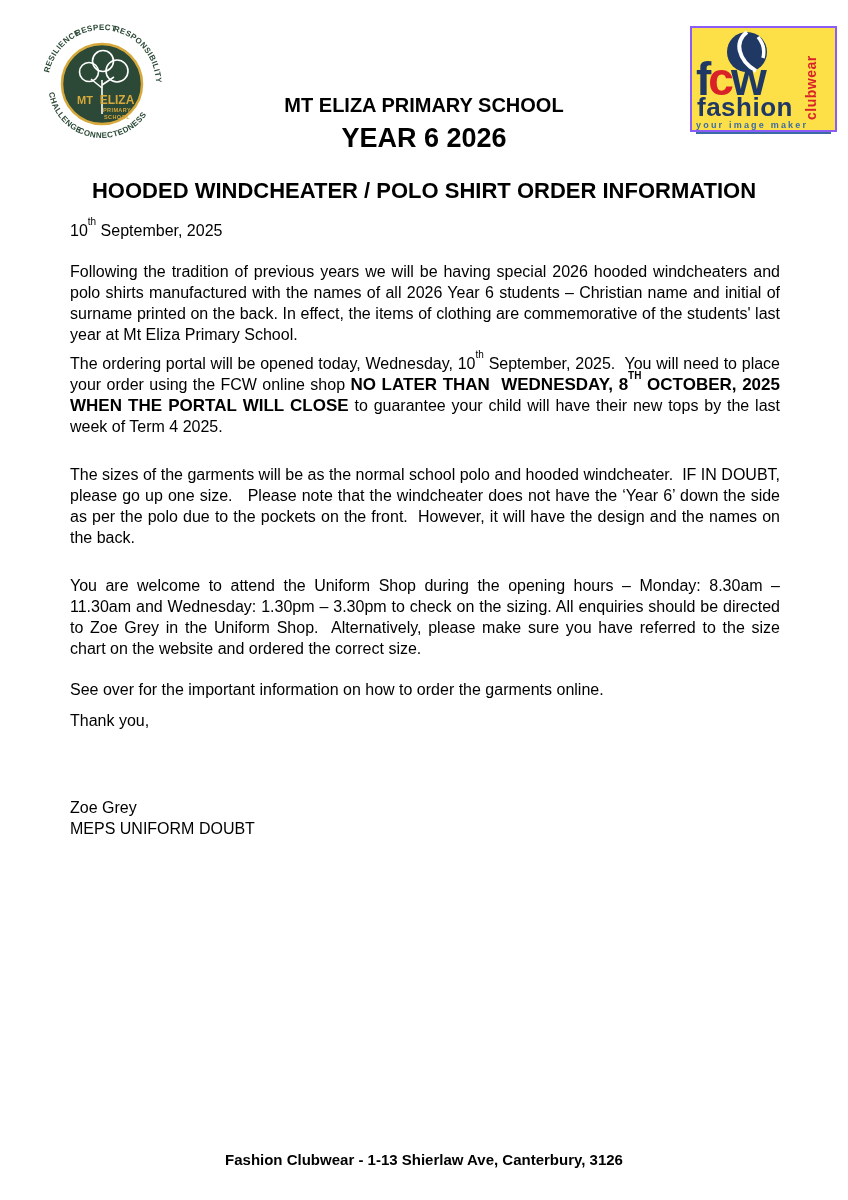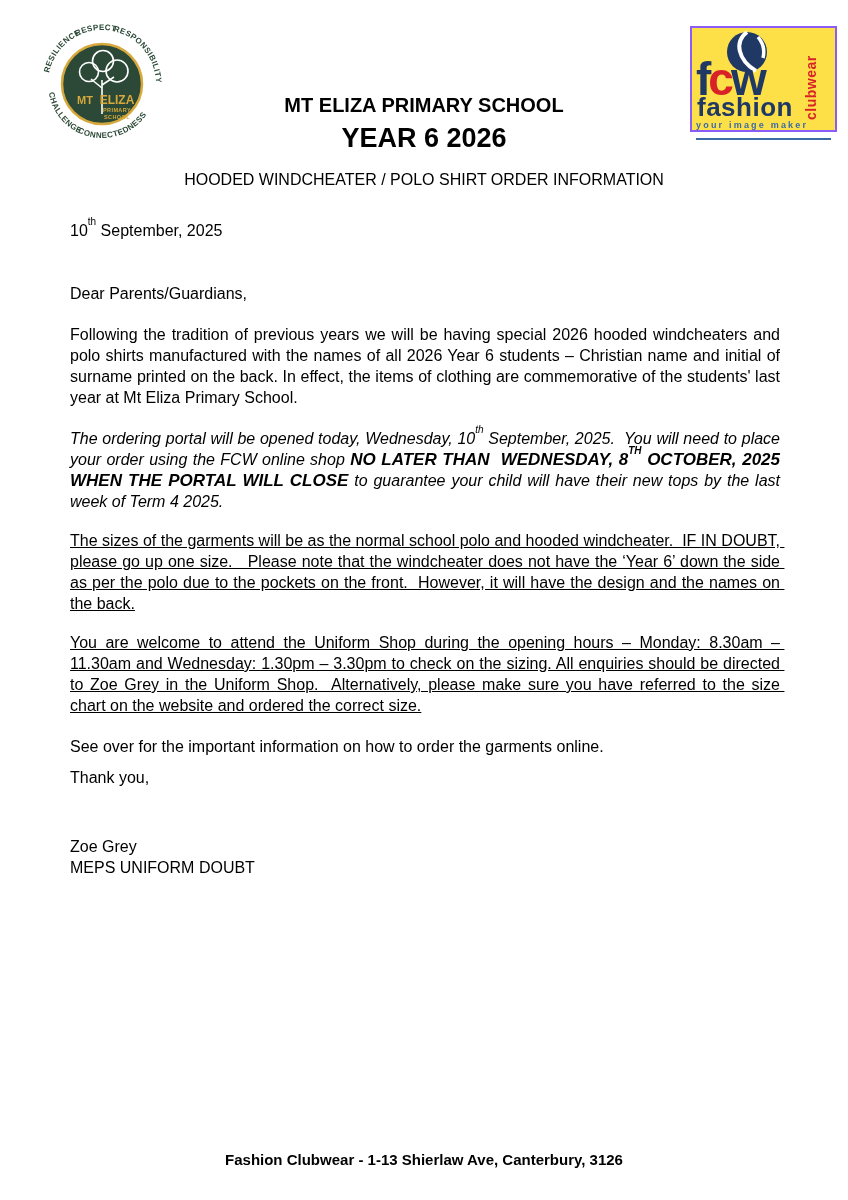--- a/index.html
+++ b/index.html
@@ -33,44 +33,44 @@
   }
   .fcw-clubwear {
     position:absolute; left:112px; top:92px; line-height:1;
     transform:rotate(-90deg); transform-origin:0 0;
     font-size:14px; font-weight:bold; color:#d92128; letter-spacing:0.5px;
     white-space:nowrap;
   }
   .fcw-tagline {
     position:absolute; left:4px; right:4px; top:92px;
     font-size:9px; font-weight:bold; letter-spacing:2.2px; color:#3a6ba5;
-    border-bottom:2px solid #3a6ba5; padding-bottom:8px;
+    border-bottom:2px solid #3a6ba5; padding-bottom:2px;
     white-space:nowrap;
   }
 
   
   .titles { position:absolute; left:0; right:0; top:94px; text-align:center; }
   .title-school  { font-size:20px; font-weight:bold; }
   .title-year    { margin-top:6px; font-size:27px; font-weight:bold; }
-  .title-subject { margin-top:17px; font-size:16px; font-weight:normal; }
+  .title-subject { margin-top:24px; font-size:22px; font-weight:bold; }
 
   
   .letter {
     position:absolute; left:70px; top:220px; width:710px;
     font-size:16px; line-height:21px;
   }
   .letter p { white-space:pre-wrap; }
   .p-just { text-align:justify; }
   .date-line {}
   .salutation { margin-top:42px; }
   .mt-std  { margin-top:20px; }
-  .mt-para { margin-top:20px;font-style:italic; }
-  .mt-big  { margin-top:18px;text-decoration:underline; }
+  .mt-para { margin-top:8px; }
+  .mt-big  { margin-top:27px; }
   .closing { margin-top:10px; }
-  .sig     { margin-top:48px; }
+  .sig     { margin-top:66px; }
   sup.sm { font-size:10px; line-height:0; position:relative; top:-5px; }
   .b { font-weight:bold; }
   .b-big { font-weight:bold; font-size:17px; }
 
   
   .footer {
     position:absolute; left:0; right:0; top:1112px;
     text-align:center; font-weight:bold; font-size:15px; line-height:19px;
     white-space:pre-wrap;
   }
@@ -128,21 +128,20 @@
 
   <div class="titles">
     <div class="title-school">MT ELIZA PRIMARY SCHOOL</div>
     <div class="title-year">YEAR 6 2026</div>
     <div class="title-subject">HOODED WINDCHEATER / POLO SHIRT ORDER INFORMATION</div>
   </div>
 
   <div class="letter">
     <p class="date-line"><span>10</span><sup class="sm">th</sup><span> September, 2025</span></p>
 
-    <p class="salutation">Dear Parents/Guardians,</p>
 
     <p class="mt-std p-just">Following the tradition of previous years we will be having special 2026 hooded windcheaters and polo shirts manufactured with the names of all 2026 Year 6 students – Christian name and initial of surname printed on the back. In effect, the items of clothing are commemorative of the students' last year at Mt Eliza Primary School.</p>
 
     <p class="mt-para p-just"><span>The ordering portal will be opened today, Wednesday, 10</span><sup class="sm">th</sup><span> September, 2025.  You will need to place your order using the FCW online shop </span><span class="b-big">NO LATER THAN  WEDNESDAY, 8</span><sup class="sm b-big">TH</sup><span class="b-big"> OCTOBER, 2025 WHEN THE PORTAL WILL CLOSE</span><span> to guarantee your child will have their new tops by the last week of Term 4 2025.</span></p>
 
     <p class="mt-big p-just">The sizes of the garments will be as the normal school polo and hooded windcheater.  IF IN DOUBT, please go up one size.   Please note that the windcheater does not have the ‘Year 6’ down the side as per the polo due to the pockets on the front.  However, it will have the design and the names on the back.</p>
 
     <p class="mt-big p-just">You are welcome to attend the Uniform Shop during the opening hours – Monday: 8.30am – 11.30am and Wednesday: 1.30pm – 3.30pm to check on the sizing. All enquiries should be directed to Zoe Grey in the Uniform Shop.  Alternatively, please make sure you have referred to the size chart on the website and ordered the correct size.</p>
 
 

